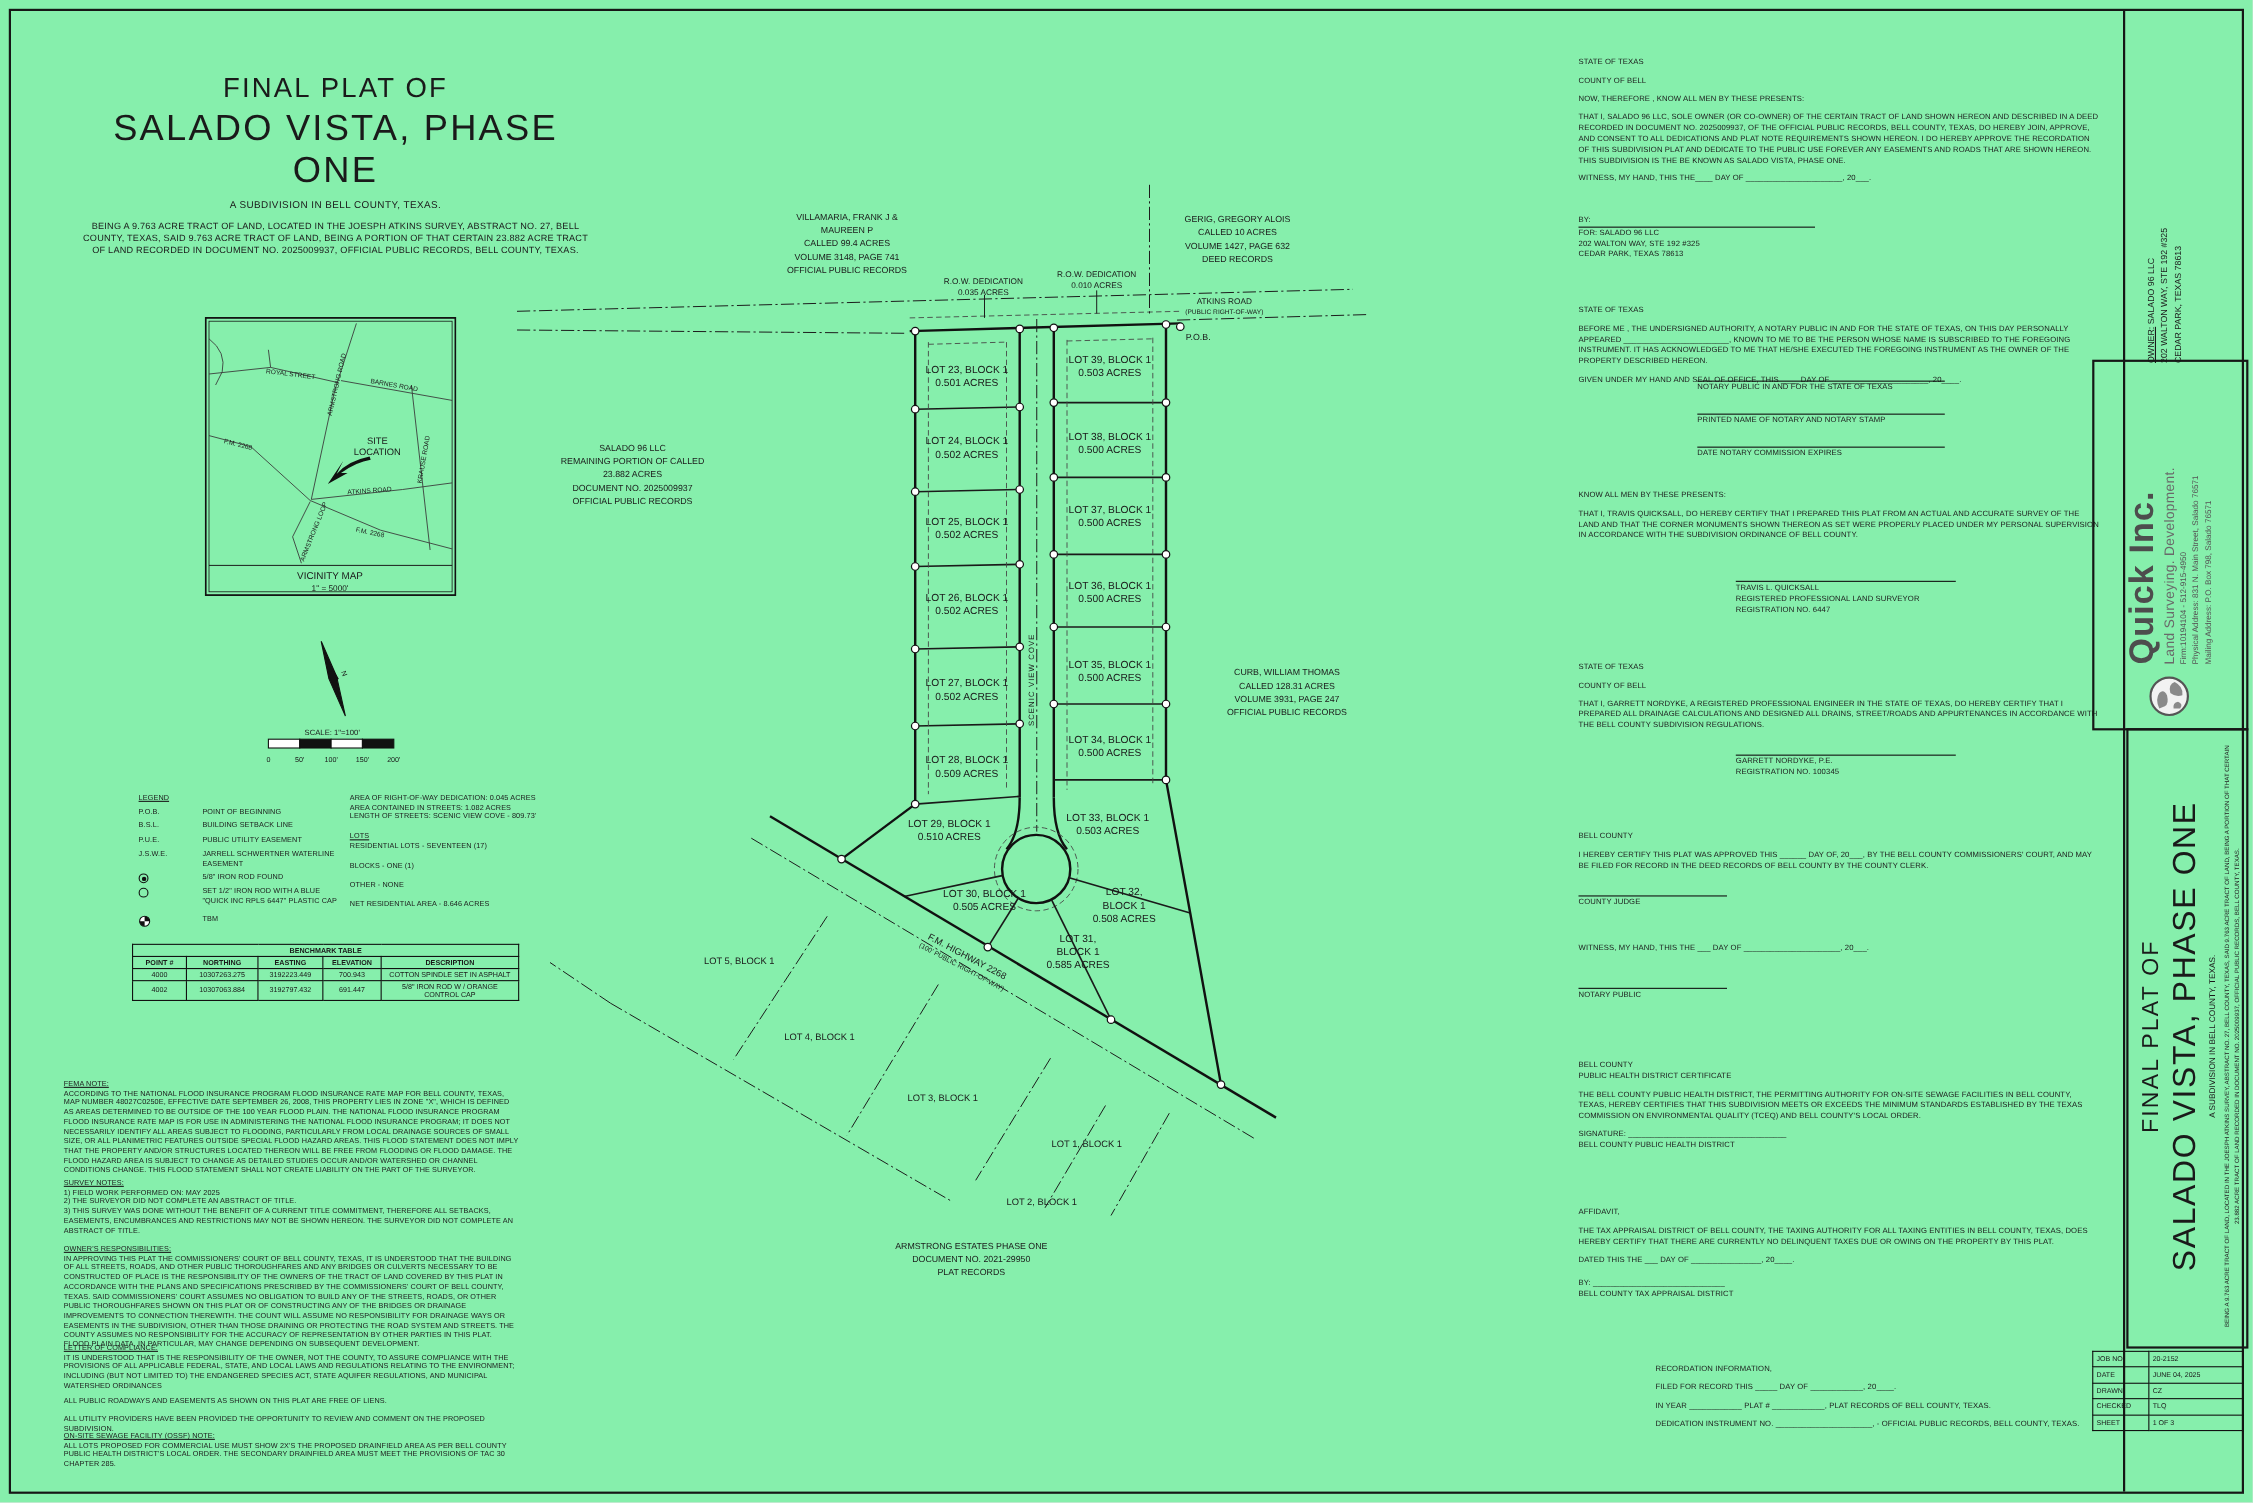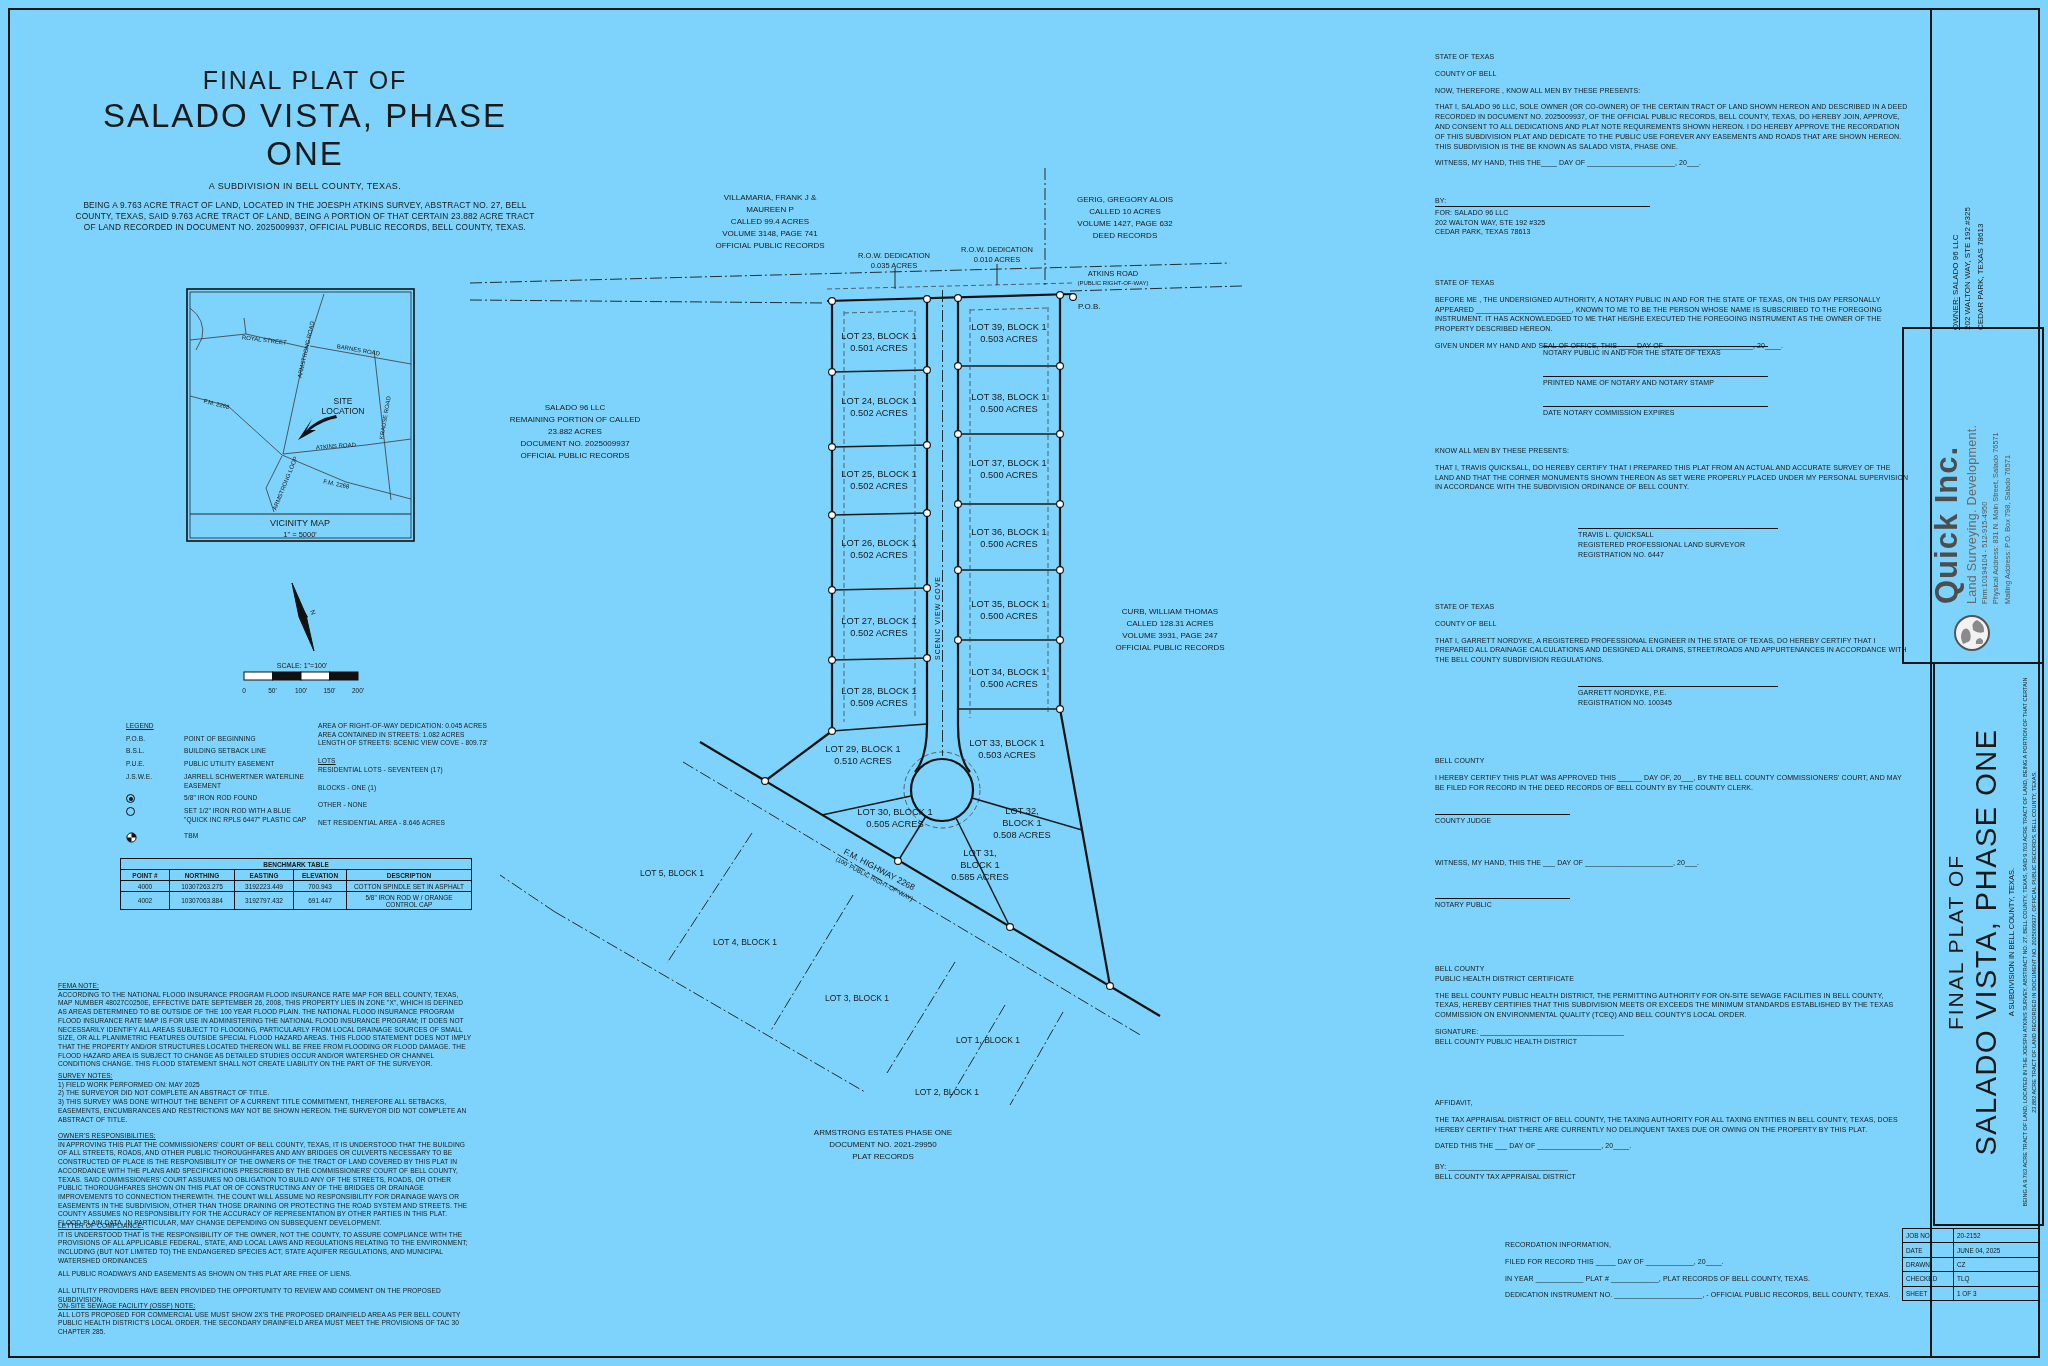--- a/index.html
+++ b/index.html
@@ -1,16 +1,16 @@
 <!DOCTYPE html>
 <html><head>
 <meta charset="utf-8">
 <style>
   html,body{margin:0;padding:0;background:#e8e8e6;}
-  #sheet{position:relative;width:2048px;height:1366px;background:#7dd3fc;overflow:hidden;
+  #sheet{position:relative;width:2048px;height:1366px;background:#86efac;overflow:hidden;
          font-family:"Liberation Sans",sans-serif;color:#1a1a1a;}
   #frame{position:absolute;left:8px;top:8px;width:2028px;height:1346px;border:2px solid #161616;}
   .abs{position:absolute;}
   .ctr{text-align:center;}
   
   #titleblock{left:70px;top:66px;width:470px;}
   #tb1{font-size:25px;letter-spacing:2px;}
   #tb2{font-size:33px;letter-spacing:2px;margin-top:2px;}
   #tb3{font-size:9px;margin-top:8px;letter-spacing:.4px;}
   #tbd{font-size:8.3px;margin-top:9px;line-height:1.35;letter-spacing:.2px;}

